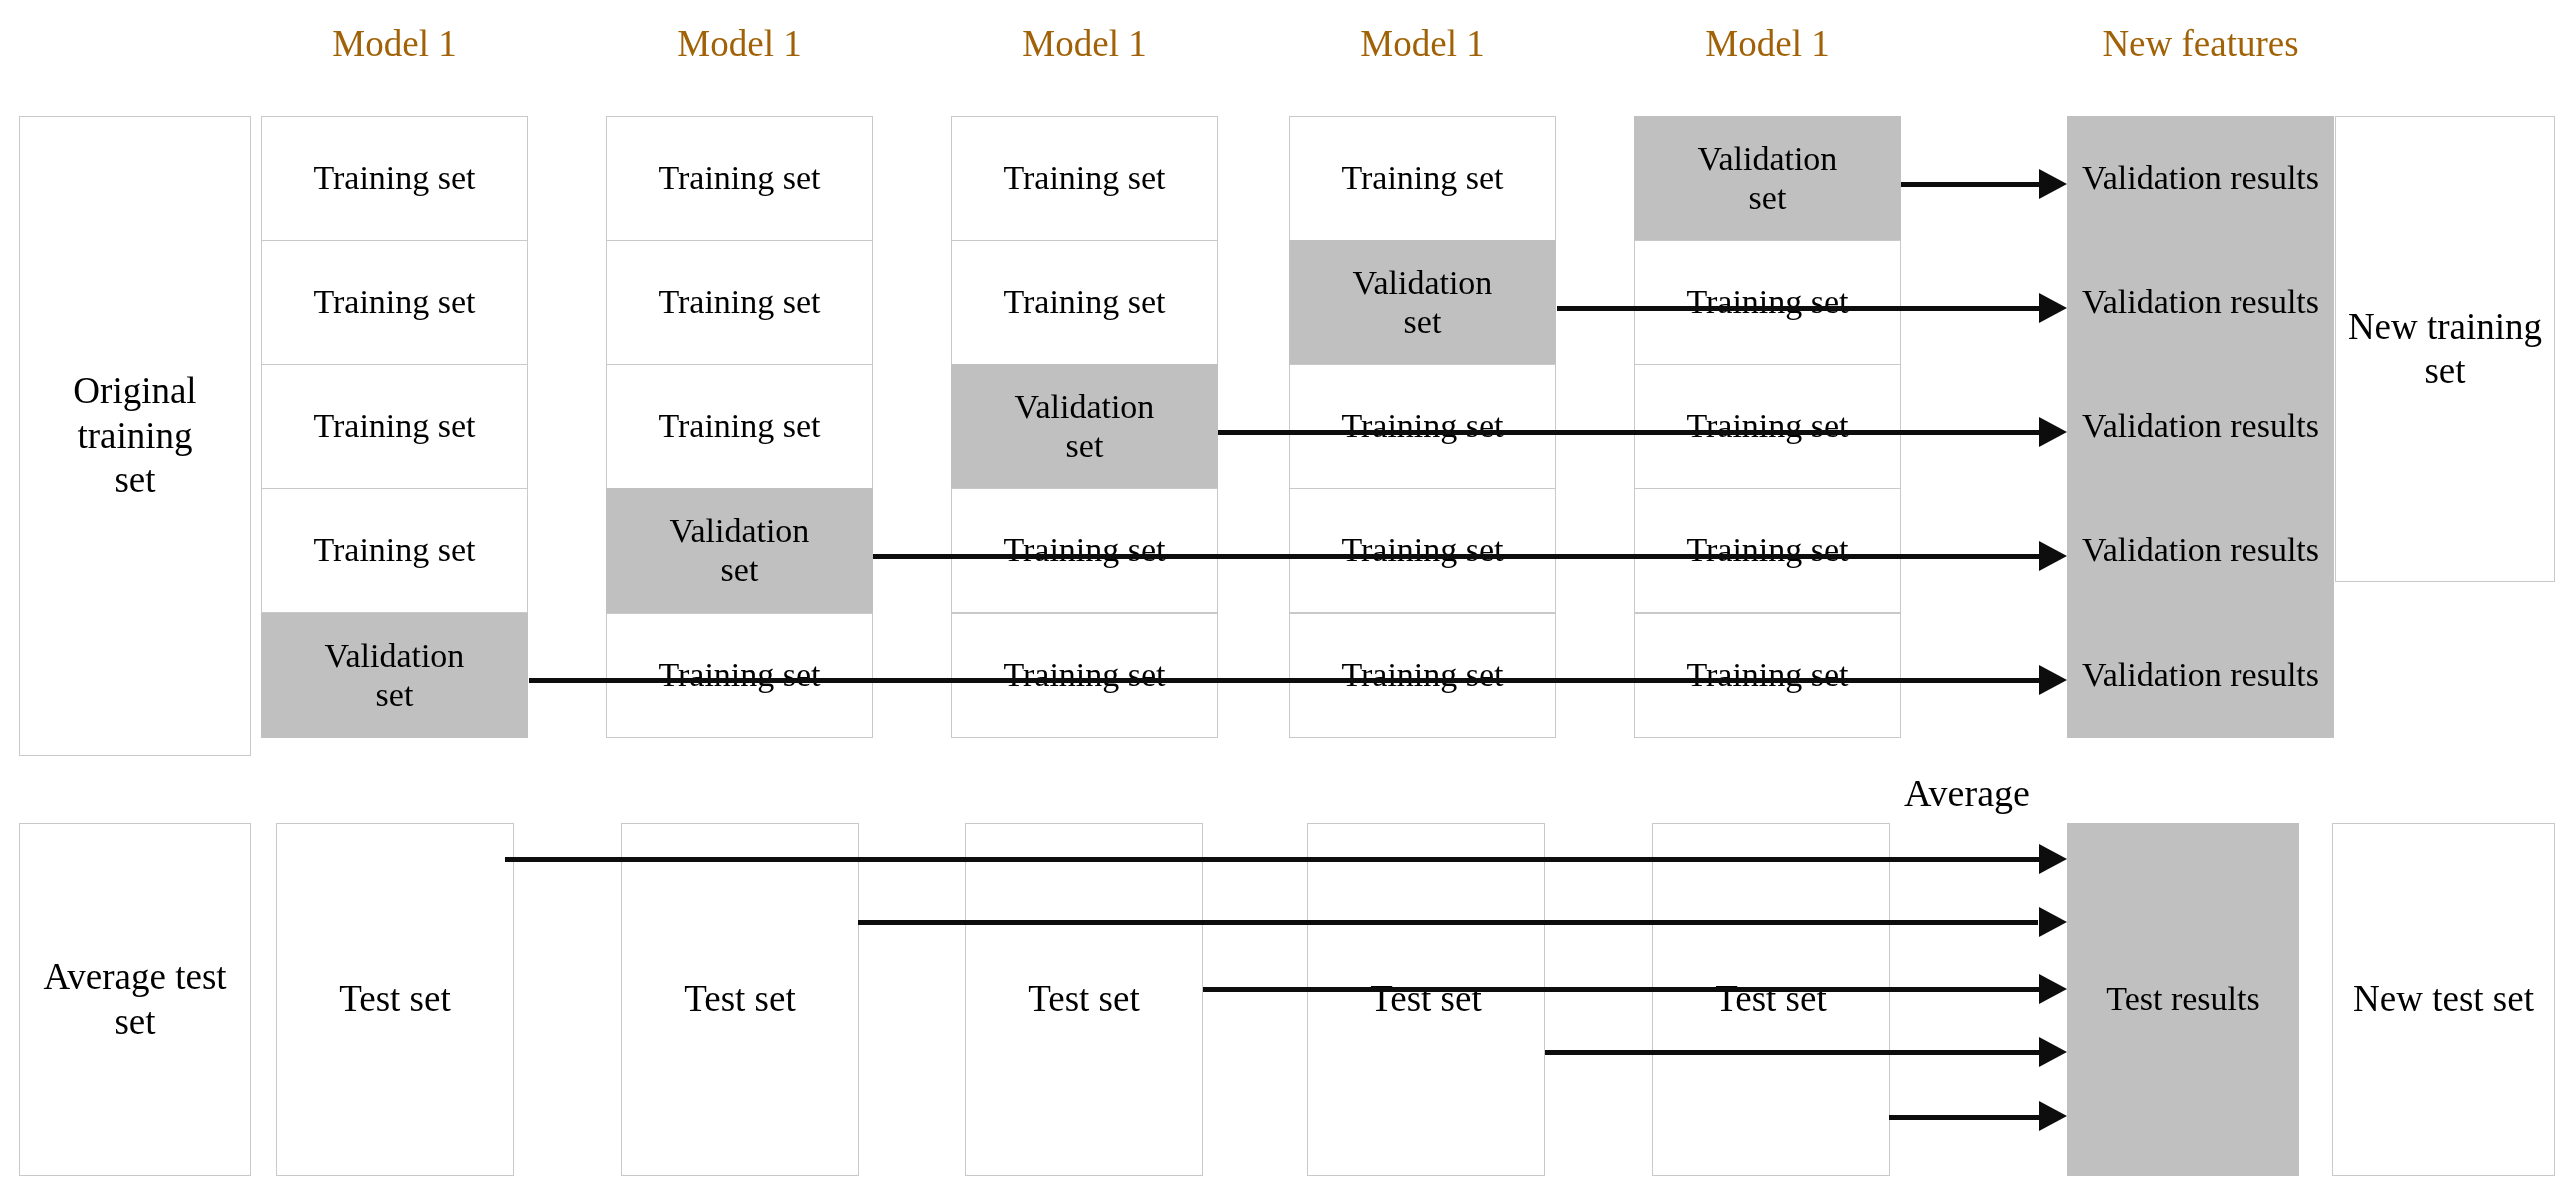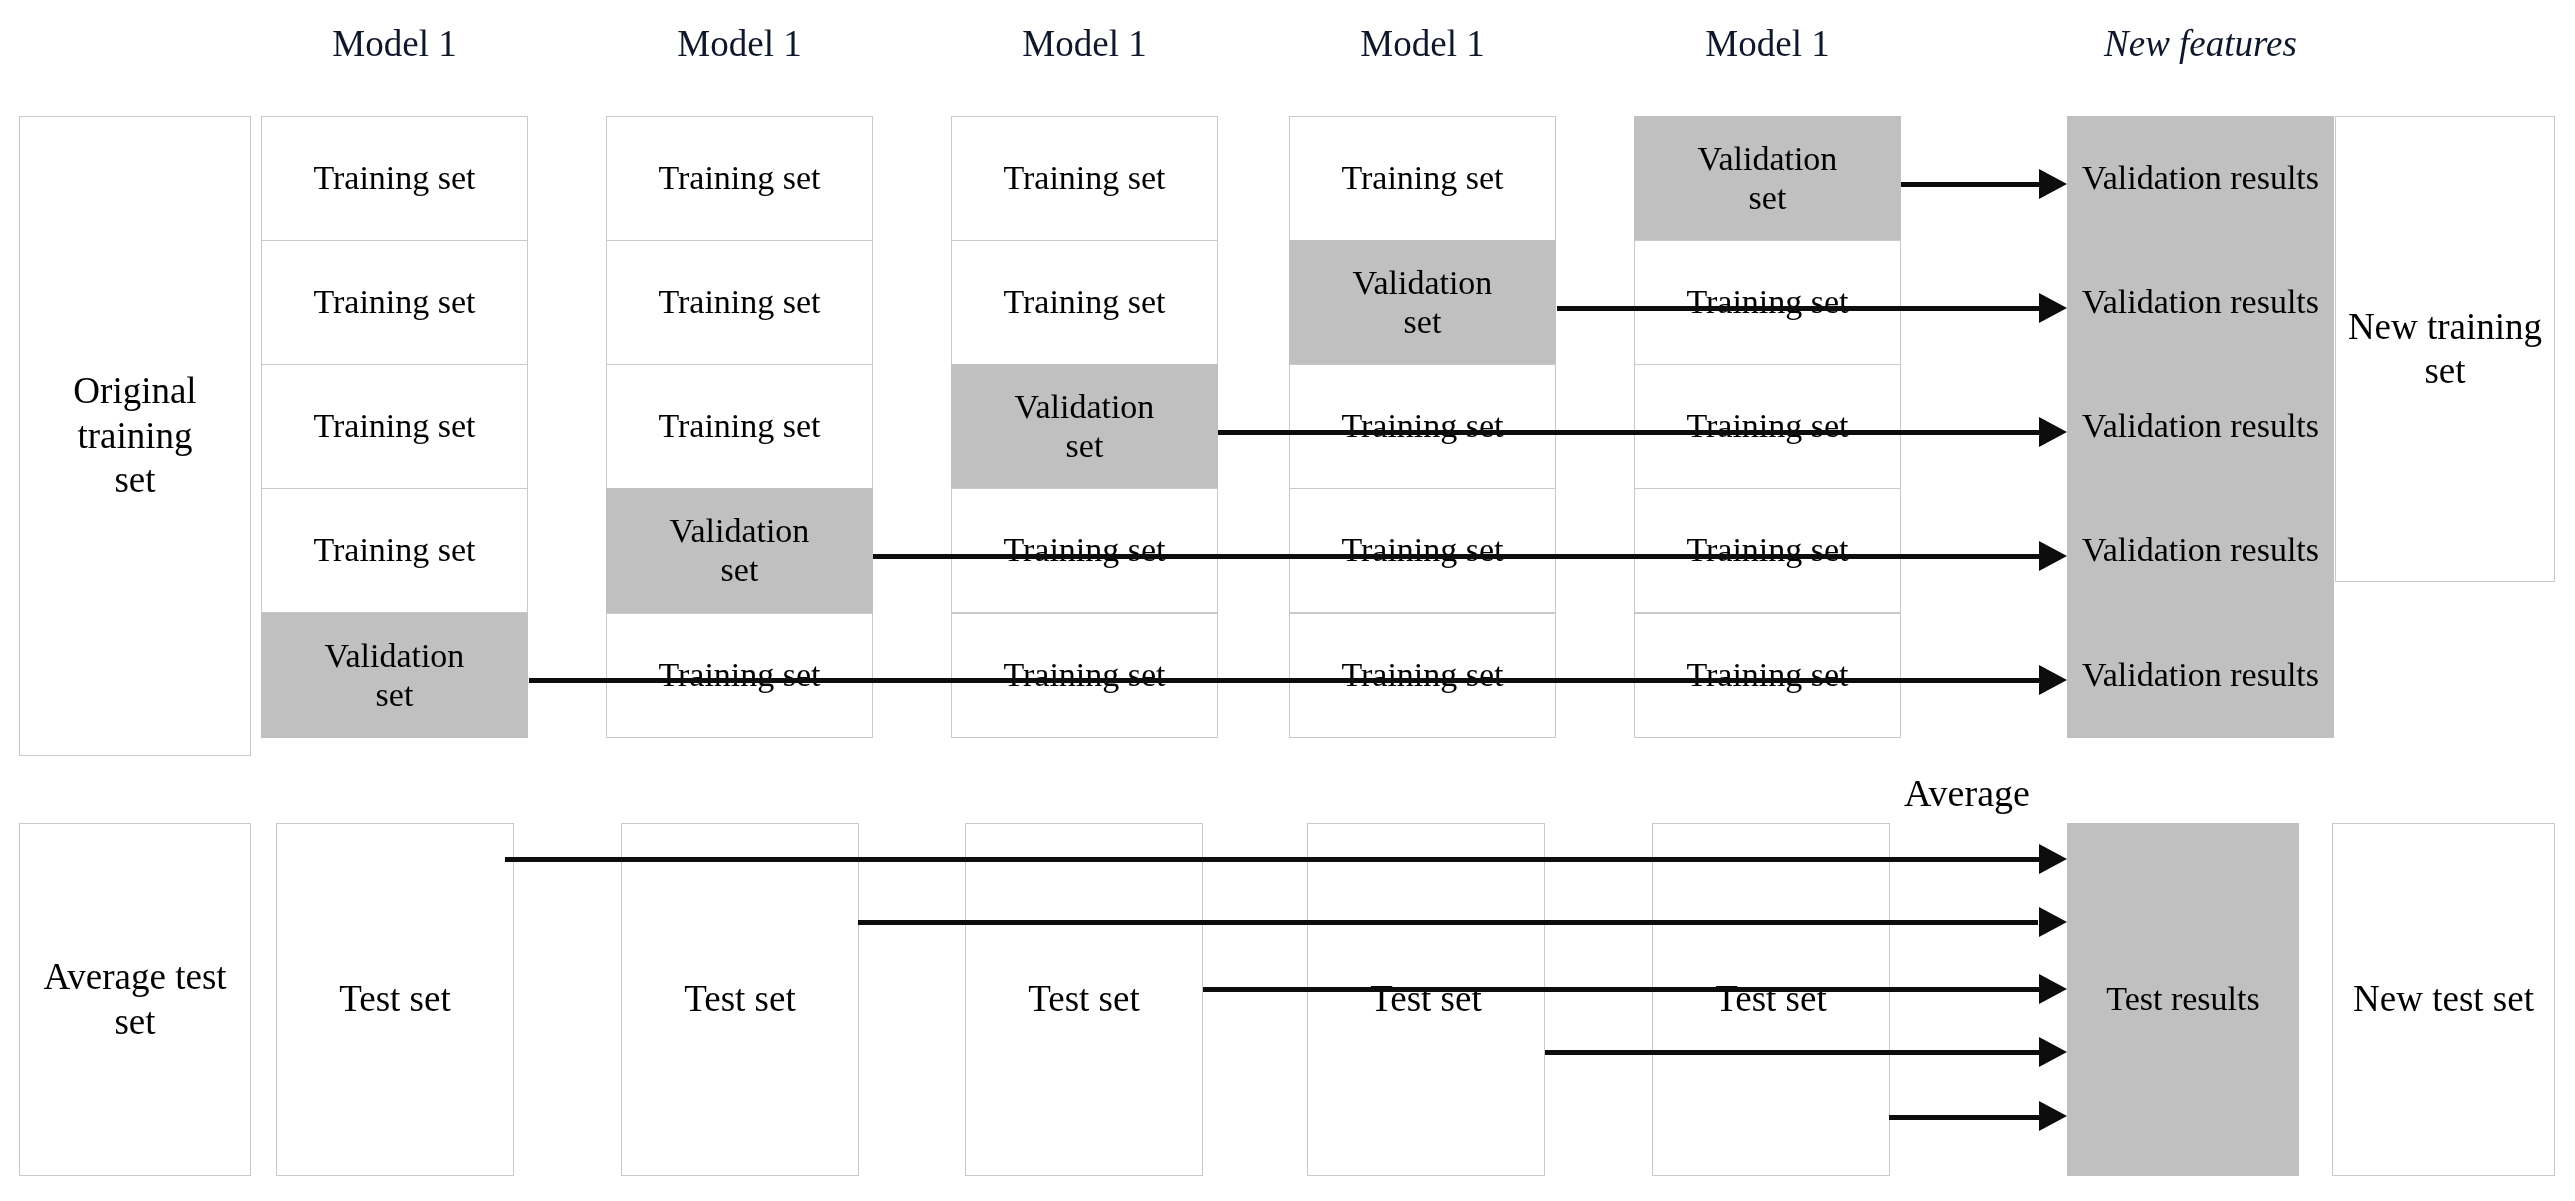--- a/index.html
+++ b/index.html
@@ -20,21 +20,21 @@
   }
 
   
   .abs { position: absolute; box-sizing: border-box; }
 
   .col-header {
     font-size: 37px;
     line-height: 1.05;
     text-align: center;
     white-space: nowrap;
-    color: #0f172a;
+    color: #a16207;
   }
 
   
   .colbox {
     border: 1.8px solid #c9c9c9;
     background: #ffffff;
   }
 
   
   .cell {
@@ -97,21 +97,21 @@
 </head>
 <body>
 
 <div id="stage">
 
   <div class="abs col-header" style="left:261px; top:25px; width:267px;">Model 1</div>
   <div class="abs col-header" style="left:606px; top:25px; width:267px;">Model 1</div>
   <div class="abs col-header" style="left:951px; top:25px; width:267px;">Model 1</div>
   <div class="abs col-header" style="left:1289px; top:25px; width:267px;">Model 1</div>
   <div class="abs col-header" style="left:1634px; top:25px; width:267px;">Model 1</div>
-  <div class="abs col-header" style="left:2067px; top:25px; width:267px;font-style:italic;">New features</div>
+  <div class="abs col-header" style="left:2067px; top:25px; width:267px;">New features</div>
 
   <div class="abs colbox labelled" style="left:19px; top:116px; width:232px; height:640px; white-space:pre-line;">Original
 training
 set</div>
 
   <div class="abs cell" style="left:261px; top:116px; width:267px; height:125px;">Training set</div>
   <div class="abs cell" style="left:261px; top:240px; width:267px; height:125px;">Training set</div>
   <div class="abs cell" style="left:261px; top:364px; width:267px; height:125px;">Training set</div>
   <div class="abs cell" style="left:261px; top:488px; width:267px; height:125px;">Training set</div>
   <div class="abs cell shaded" style="left:261px; top:613px; width:267px; height:125px; white-space:pre-line;">Validation

